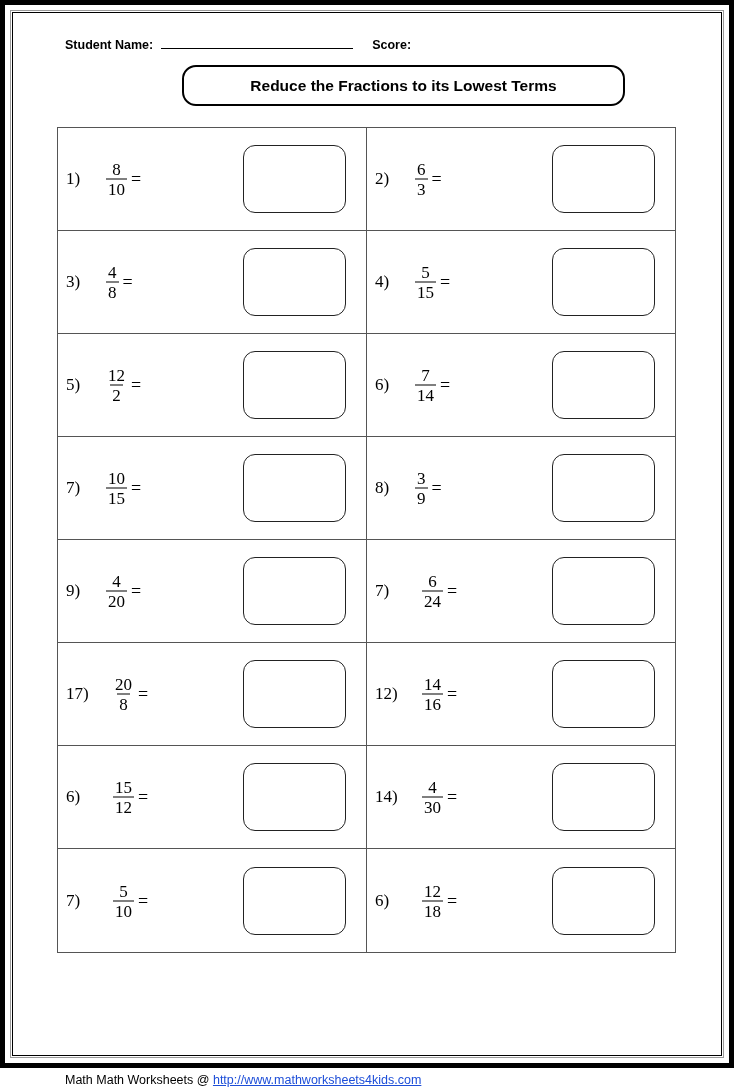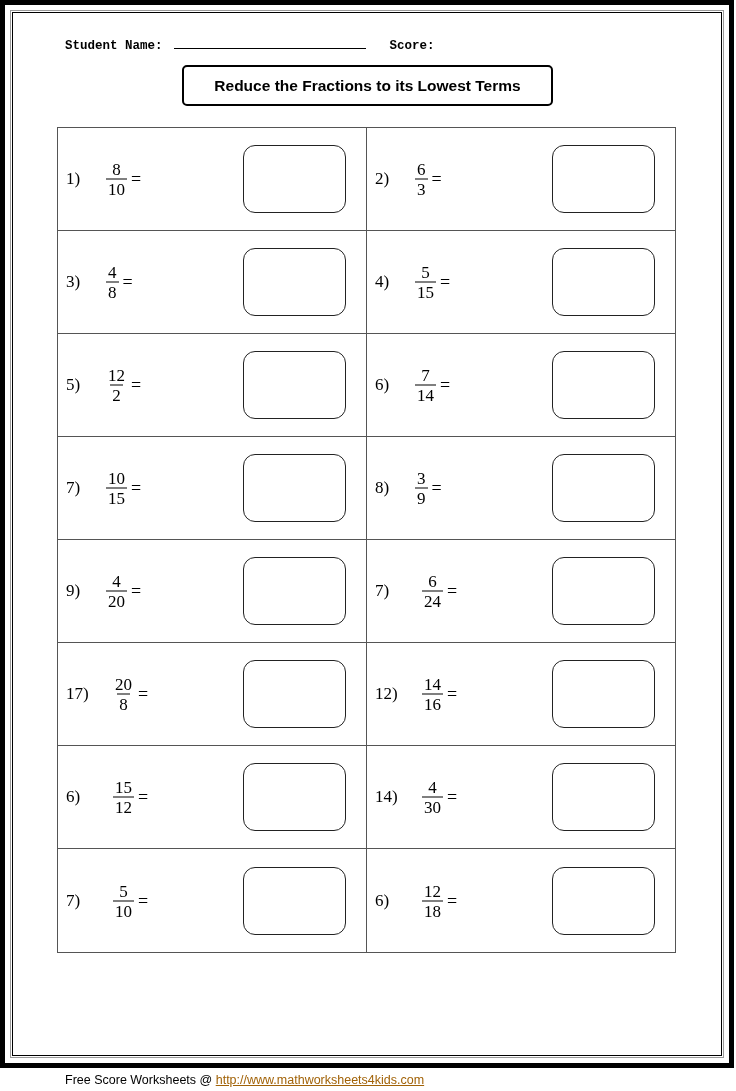--- a/index.html
+++ b/index.html
@@ -2,42 +2,42 @@
 <html><head>
 <meta charset="utf-8">
 <style>
   html, body { margin: 0; padding: 0; background: #ffffff; }
   body { width: 736px; height: 1091px; position: relative; overflow: hidden; font-family: "Liberation Sans", sans-serif; color: #000; }
 
   .frame-outer { position: absolute; left: 0; top: 0; width: 734px; height: 1068px; box-sizing: border-box; border: 5px solid #000; }
   .frame-gap { position: absolute; left: 5px; top: 5px; right: 5px; bottom: 5px; border: 1px solid #9a9a9a; }
   .frame-inner { position: absolute; left: 7px; top: 7px; right: 7px; bottom: 7px; border: 1px solid #000; background: #fff; }
 
-  .header { position: absolute; top: 36px; left: 65px; font-size: 12.5px; font-weight: bold; white-space: nowrap; font-family: Liberation Mono, monospace; }
+  .header { position: absolute; top: 36px; left: 65px; font-size: 12.5px; font-weight: bold; white-space: nowrap; }
   .header .label { display: inline-block; }
   .name-line { display: inline-block; width: 192px; border-bottom: 1.5px solid #000; height: 12px; margin-left: 4px; margin-right: 16px; vertical-align: baseline; }
 
-  .title-box { position: absolute; left: 182px; top: 65px; width: 371px; height: 41px; box-sizing: border-box; border: 2.5px solid #000; border-radius: 5px; display: flex; align-items: center; justify-content: center; font-size: 15.5px; font-weight: bold; }
+  .title-box { position: absolute; left: 182px; top: 65px; width: 443px; height: 41px; box-sizing: border-box; border: 2.5px solid #000; border-radius: 14px; display: flex; align-items: center; justify-content: center; font-size: 15.5px; font-weight: bold; }
 
   .grid { position: absolute; left: 57px; top: 127px; width: 619px; height: 826px; box-sizing: border-box; border: 1.5px solid #555; display: grid; grid-template-columns: 309px 308px; grid-template-rows: repeat(8, 1fr); }
   .cell { position: relative; box-sizing: border-box; border-right: 1.5px solid #555; border-bottom: 1.5px solid #555; }
   .cell:nth-child(2n) { border-right: none; }
   .cell:nth-last-child(-n+2) { border-bottom: none; }
 
   .qnum { position: absolute; left: 8px; top: 50%; transform: translateY(-50%); font-family: "Liberation Serif", serif; font-size: 17px; }
   .frac-wrap { position: absolute; top: 50%; transform: translateY(-50%); display: flex; align-items: center; font-family: "Liberation Serif", serif; font-size: 17px; }
   .frac { display: inline-flex; flex-direction: column; align-items: center; margin-right: 4px; }
   .frac .num { padding: 0 2px; line-height: 19px; }
   .frac .den { padding: 0 2px; line-height: 19px; border-top: 1.5px solid #000; }
   .eq { font-size: 18px; }
 
   .answer-box { position: absolute; right: 20px; top: 50%; transform: translateY(-50%); width: 103px; height: 68px; box-sizing: border-box; border: 1.5px solid #222; border-radius: 12px; background: #fff; }
 
   .footer { position: absolute; top: 1073px; left: 65px; font-size: 12.5px; white-space: nowrap; }
-  .footer a { color: #a16207; text-decoration: underline; }
+  .footer a { color: #1d4ed8; text-decoration: underline; }
 </style>
 </head>
 <body>
 
 <div class="frame-outer">
   <div class="frame-gap"></div>
   <div class="frame-inner"></div>
 </div>
 
 <div class="header">
@@ -221,14 +221,14 @@
           <span class="num">12</span>
           <span class="den">18</span>
         </span>
         <span class="eq">=</span>
       </span>
       <div class="answer-box"></div>
     </div>
   </div>
 
 <div class="footer">
-  <span>Free Score Worksheets @ </span><a>http://www.mathworksheets4kids.com</a>
+  <span>Math Math Worksheets @ </span><a>http://www.mathworksheets4kids.com</a>
 </div>
 
 </body></html>

